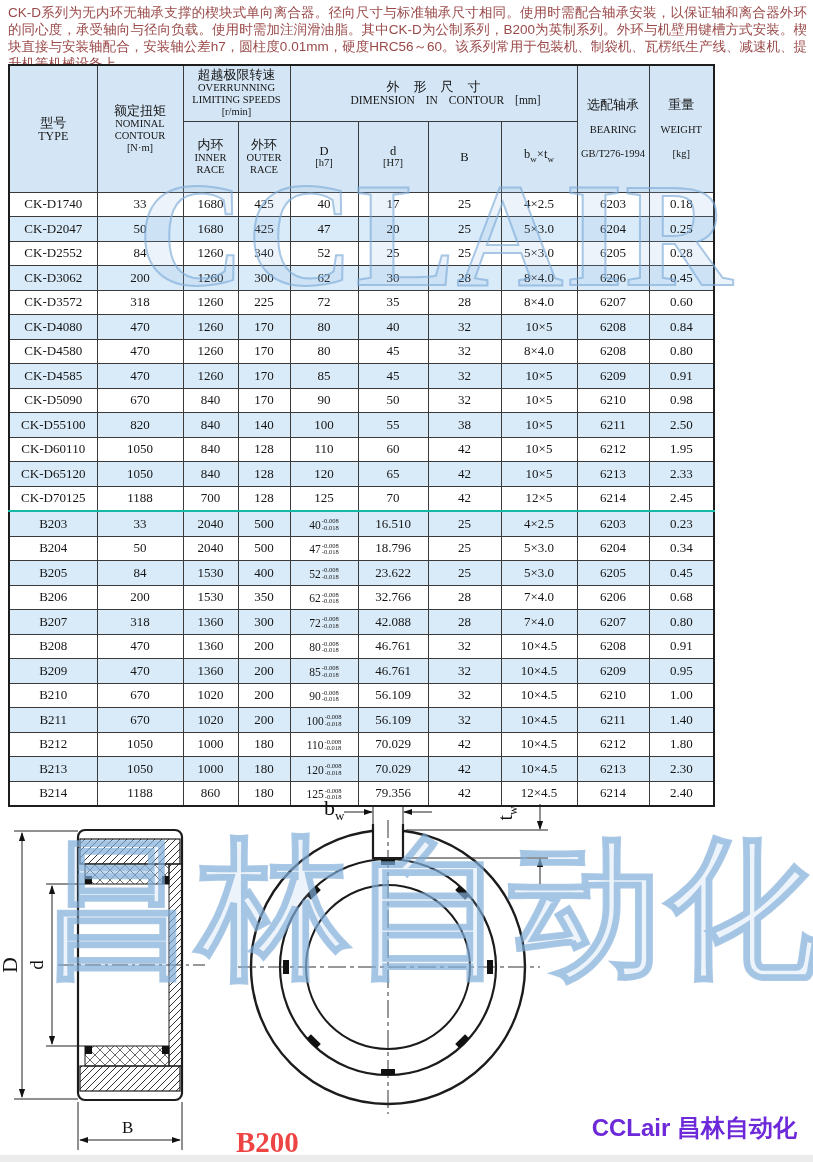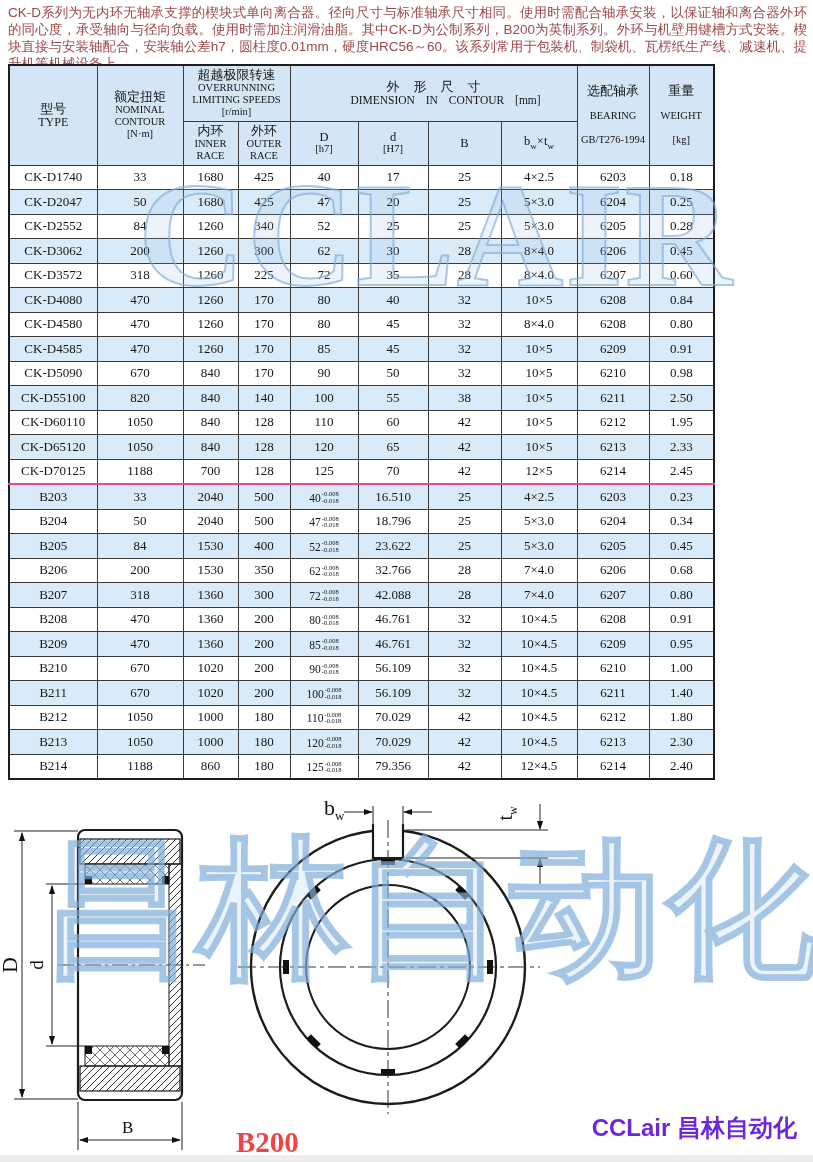--- a/index.html
+++ b/index.html
@@ -11,21 +11,21 @@
   
   .spec-table{position:absolute;left:8px;top:64px;border-collapse:collapse;table-layout:fixed;
               font-family:"Liberation Serif",serif;color:#151515;background:#fff;}
   .spec-table,.spec-table th,.spec-table td{border:1px solid #3a3a3a;}
   .spec-table{border:2px solid #1d1d1d;}
   .spec-table th{background:#d4e6f5;font-weight:normal;padding:1px 1px;font-size:12.5px;line-height:14px;}
   .spec-table th .en{font-size:10.5px;line-height:12px;display:block;}
   .spec-table th .cn{font-size:13px;display:block;}
   .spec-table td{height:23.5px;text-align:center;font-size:13px;padding:0 1px;white-space:nowrap;}
   .spec-table tbody tr:nth-child(even) td{background:#d9ebf9;}
-  .spec-table tbody tr.sec td{border-top:2px solid #ec4899;}
+  .spec-table tbody tr.sec td{border-top:2px solid #14b8a6;}
   .dim-cn{letter-spacing:14px;text-indent:14px;}
   .dim-en{word-spacing:8px;margin-left:24px;}
   .tolstack{display:inline-block;vertical-align:middle;font-size:6.5px;line-height:6.5px;
             text-align:left;margin-left:1px;}
   .tolstack span{display:block;}
   .tolmain{font-size:11.5px;vertical-align:middle;}
   sub{font-size:9px;}
   
   .wm{position:absolute;pointer-events:none;font-weight:bold;color:rgba(140,182,224,0.16);
       -webkit-text-stroke:2px rgba(126,172,216,0.65);white-space:nowrap;z-index:5;}
@@ -89,21 +89,21 @@
         <span class="en">GB/T276-1994</span>
       </th>
       <th rowspan="2">
         <span class="cn">重量</span>
         <span class="en">&nbsp;</span>
         <span class="en">WEIGHT</span>
         <span class="en">&nbsp;</span>
         <span class="en">[kg]</span>
       </th>
     </tr>
-    <tr style="height:44px">
+    <tr style="height:71px">
       <th>
         <span class="cn">内环</span>
         <span class="en">INNER</span>
         <span class="en">RACE</span>
       </th>
       <th>
         <span class="cn">外环</span>
         <span class="en">OUTER</span>
         <span class="en">RACE</span>
       </th>

